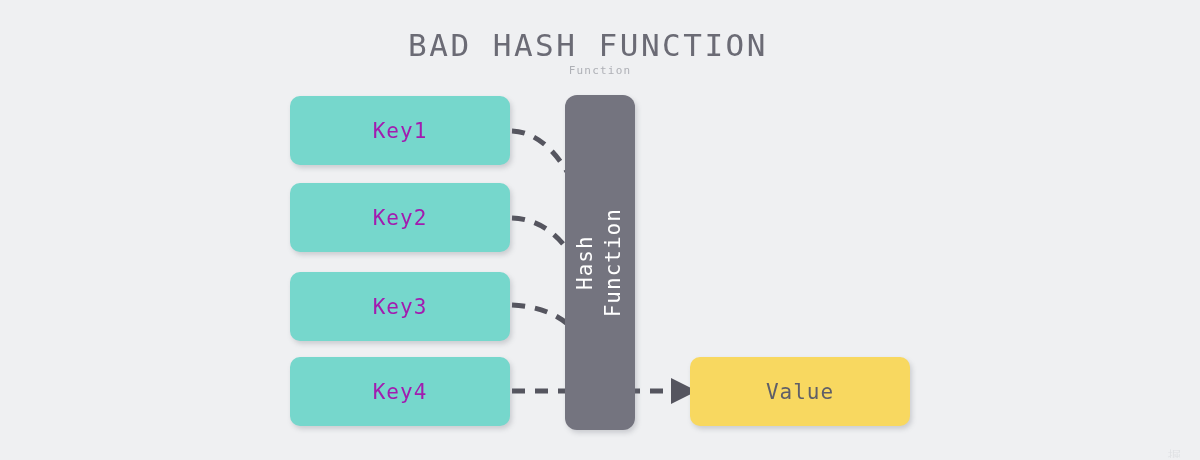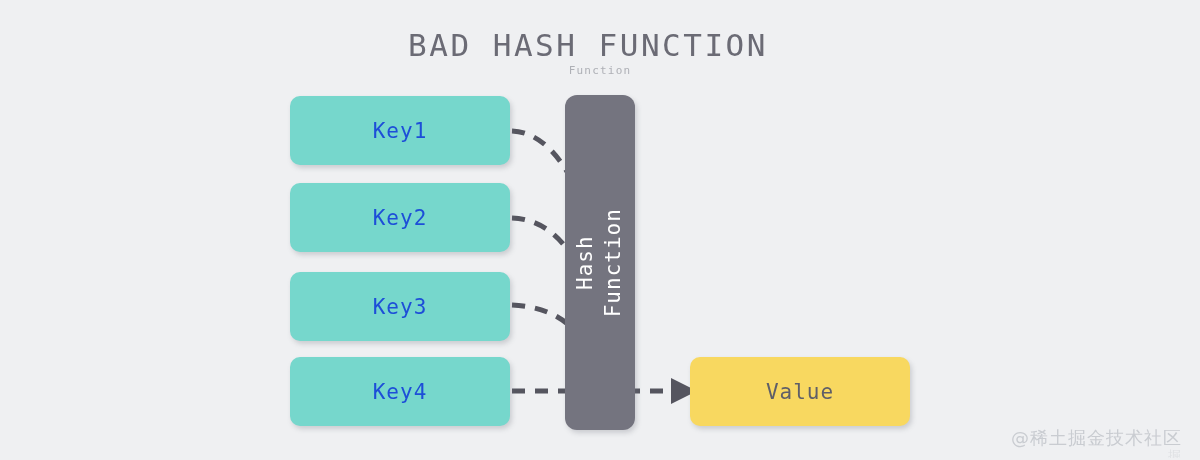--- a/index.html
+++ b/index.html
@@ -57,21 +57,21 @@
     box-shadow: 2px 3px 5px rgba(120,124,132,0.30);
   }
   .node-label {
     font-family: "DejaVu Sans Mono", monospace;
     font-size: 21px;
     letter-spacing: 1px;
     white-space: pre;
   }
 
   .key-node { background: #76d7cc; }
-  .key-node .node-label { color: #1d4ed8; }
+  .key-node .node-label { color: #a21caf; }
 
   .value-node { background: #f8d860; text-align: right; }
   .value-node .node-label { color: #5f5f68; }
 
   .hash-node {
     background: #74747f;
     border-radius: 12px;
   }
   .hash-label-wrap {
     position: absolute;
@@ -177,17 +177,16 @@
     <div class="hash-label-wrap">
       <div class="hash-label"><span>Hash</span><br><span>Function</span></div>
     </div>
   </div>
 
   <div class="node value-node" style="left:690px; top:357px; width:220px; height:69px;">
     <span class="node-label">Value</span>
   </div>
 
   <div class="watermark">
-    <div>@稀土掘金技术社区</div>
     <div class="watermark-second">掘</div>
   </div>
 
 </div>
 
 </body></html>

